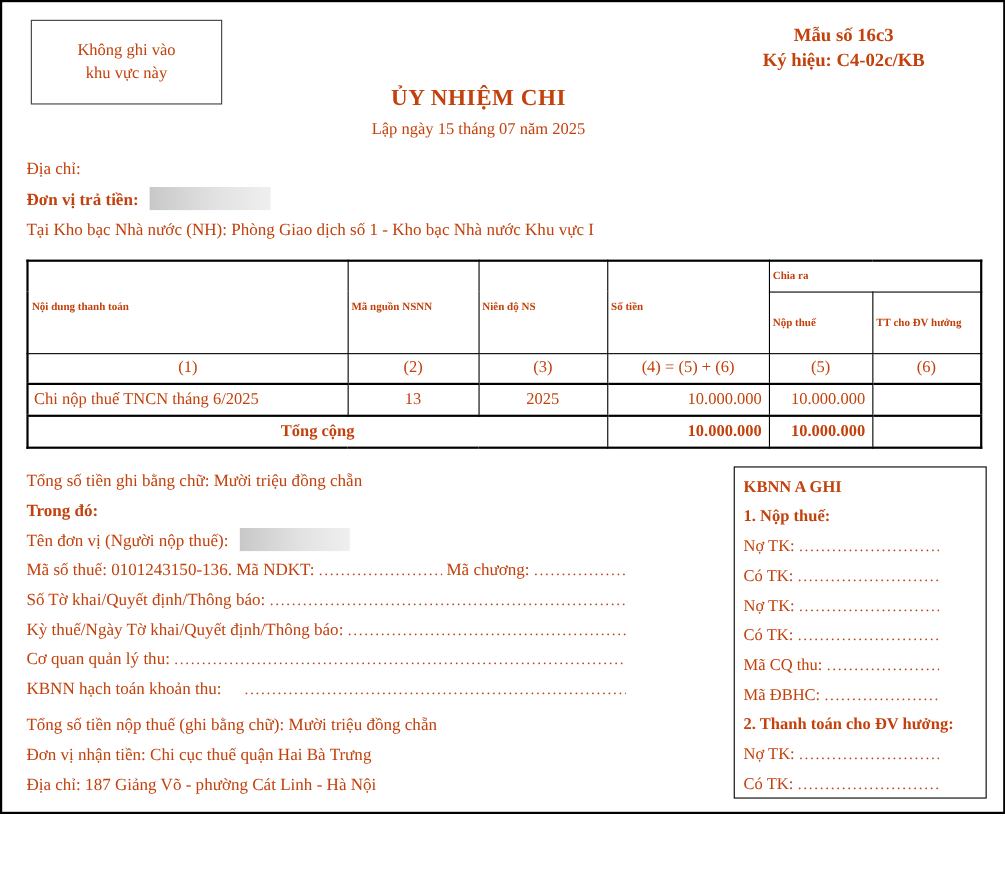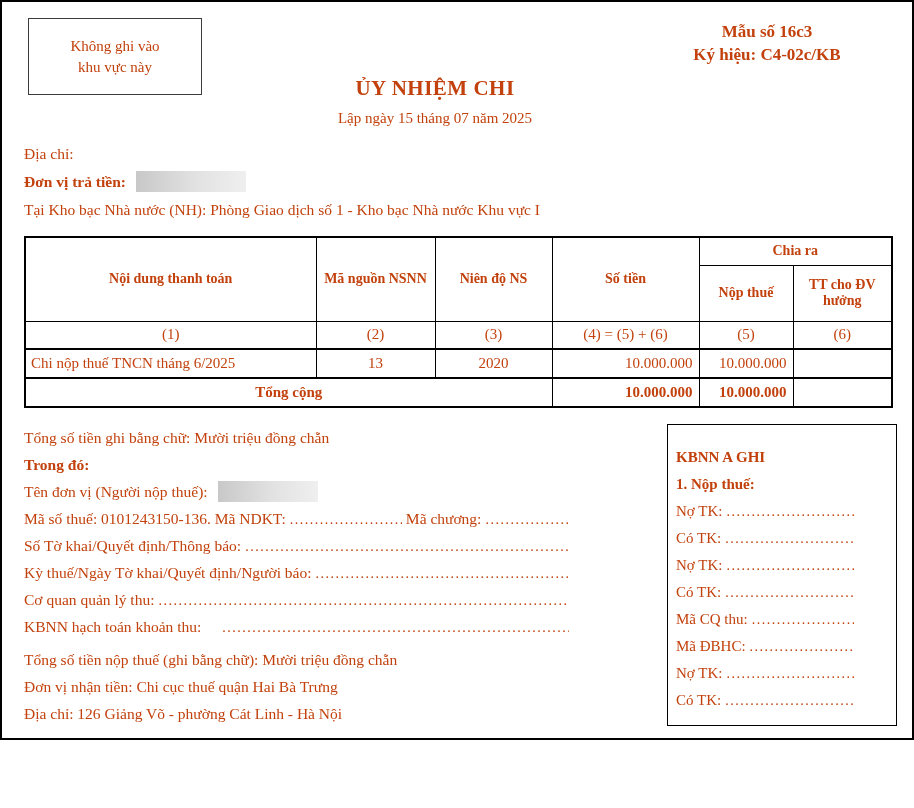--- a/index.html
+++ b/index.html
@@ -38,21 +38,21 @@
   .redacted.r1 { width:110px; height:21px; margin-left:6px; }
   .redacted.r2 { width:100px; height:21px; margin-left:6px; }
   
   table.grid {
     border-collapse:collapse; table-layout:fixed;
     margin:12px 0 0 22px; width:869px;
     font-size:15px;
   }
   table.grid th, table.grid td { border:1px solid #000; overflow:hidden; }
   table.grid { border:2px solid #000; }
-  table.grid th { font-size:14px; font-weight:bold; text-align:center; padding:2px 3px; }
+  table.grid th { font-size:10px; font-weight:bold; text-align:left; padding:2px 3px; }
   tr.hrow1 th { height:28px; }
   tr.hrow2 th { height:56px; }
   tr.idx td { height:28px; text-align:center; border-bottom:2px solid #000; }
   tr.data td { height:29px; }
   tr.data td.c-left  { text-align:left;  padding-left:5px; }
   tr.data td.c-mid   { text-align:center; }
   tr.data td.c-right { text-align:right; padding-right:6px; }
   tr.total td { height:29px; border-top:2px solid #000; font-weight:bold; }
   tr.total td.t-label { text-align:center; }
   tr.total td.c-right { text-align:right; padding-right:6px; }
@@ -62,21 +62,21 @@
   .lower .line.noflex { display:block; }
   .dots { overflow:hidden; letter-spacing:1.5px; white-space:nowrap; font-size:14px; }
   .dots.fill { flex:1 1 auto; min-width:0; }
   .dots.fixed { flex:0 0 auto; width:112px; display:inline-block; margin-right:4px; }
   .gap-top { margin-top:6px; }
   .gap-top2 { margin-top:4px; }
   
   .kbnn-box {
     position:absolute; left:643px; top:0px; width:230px; height:302px;
     border:1px solid #000;
-    padding:19px 8px 0 8px;
+    padding:5px 8px 0 8px;
     font-size:15px;
   }
   .kbnn-box .bline { height:27px; line-height:27px; display:flex; overflow:hidden; white-space:nowrap; align-items:baseline; }
   .kbnn-box .bline.dotted { width:178px; }
   .kbnn-box .btitle { font-weight:bold; }
   .kbnn-box .label { margin-right:4px; }
 </style>
 </head>
 <body>
 
@@ -135,21 +135,21 @@
         <td>(1)</td>
         <td>(2)</td>
         <td>(3)</td>
         <td>(4) = (5) + (6)</td>
         <td>(5)</td>
         <td>(6)</td>
       </tr>
       <tr class="data">
         <td class="c-left">Chi nộp thuế TNCN tháng 6/2025</td>
         <td class="c-mid">13</td>
-        <td class="c-mid">2020</td>
+        <td class="c-mid">2025</td>
         <td class="c-right">10.000.000</td>
         <td class="c-right">10.000.000</td>
         <td class="c-mid"></td>
       </tr>
       <tr class="total">
         <td colspan="3" class="t-label">Tổng cộng</td>
         <td class="c-right">10.000.000</td>
         <td class="c-right">10.000.000</td>
         <td></td>
       </tr>
@@ -172,39 +172,39 @@
       <span style="margin-right:4px">Mã số thuế: 0101243150-136. Mã NDKT:</span>
       <span class="dots fixed">........................................................................................................................................................................................................</span>
       <span style="margin-right:4px">Mã chương:</span>
       <span class="dots fill">........................................................................................................................................................................................................</span>
     </div>
     <div class="line">
       <span style="margin-right:4px">Số Tờ khai/Quyết định/Thông báo:</span>
       <span class="dots fill">........................................................................................................................................................................................................</span>
     </div>
     <div class="line">
-      <span style="margin-right:4px">Kỳ thuế/Ngày Tờ khai/Quyết định/Người báo:</span>
+      <span style="margin-right:4px">Kỳ thuế/Ngày Tờ khai/Quyết định/Thông báo:</span>
       <span class="dots fill">........................................................................................................................................................................................................</span>
     </div>
     <div class="line">
       <span style="margin-right:4px">Cơ quan quản lý thu:</span>
       <span class="dots fill">........................................................................................................................................................................................................</span>
     </div>
     <div class="line">
       <span style="margin-right:21px">KBNN hạch toán khoản thu:</span>
       <span class="dots fill">........................................................................................................................................................................................................</span>
     </div>
     <div class="line noflex gap-top">
       <span>Tổng số tiền nộp thuế (ghi bằng chữ): Mười triệu đồng chẵn</span>
     </div>
     <div class="line noflex">
       <span>Đơn vị nhận tiền: Chi cục thuế quận Hai Bà Trưng</span>
     </div>
     <div class="line noflex">
-      <span>Địa chỉ: 126 Giảng Võ - phường Cát Linh - Hà Nội</span>
+      <span>Địa chỉ: 187 Giảng Võ - phường Cát Linh - Hà Nội</span>
     </div>
 
     <div class="kbnn-box">
       <div class="bline btitle">KBNN A GHI</div>
       <div class="bline btitle">1. Nộp thuế:</div>
       <div class="bline dotted">
         <span class="label">Nợ TK:</span>
         <span class="dots fill">........................................................................................................................................................................................................</span>
       </div>
       <div class="bline dotted">
@@ -220,20 +220,21 @@
         <span class="dots fill">........................................................................................................................................................................................................</span>
       </div>
       <div class="bline dotted">
         <span class="label">Mã CQ thu:</span>
         <span class="dots fill">........................................................................................................................................................................................................</span>
       </div>
       <div class="bline dotted">
         <span class="label">Mã ĐBHC:</span>
         <span class="dots fill">........................................................................................................................................................................................................</span>
       </div>
+      <div class="bline btitle">2. Thanh toán cho ĐV hưởng:</div>
       <div class="bline dotted">
         <span class="label">Nợ TK:</span>
         <span class="dots fill">........................................................................................................................................................................................................</span>
       </div>
       <div class="bline dotted">
         <span class="label">Có TK:</span>
         <span class="dots fill">........................................................................................................................................................................................................</span>
       </div>
     </div>
 

